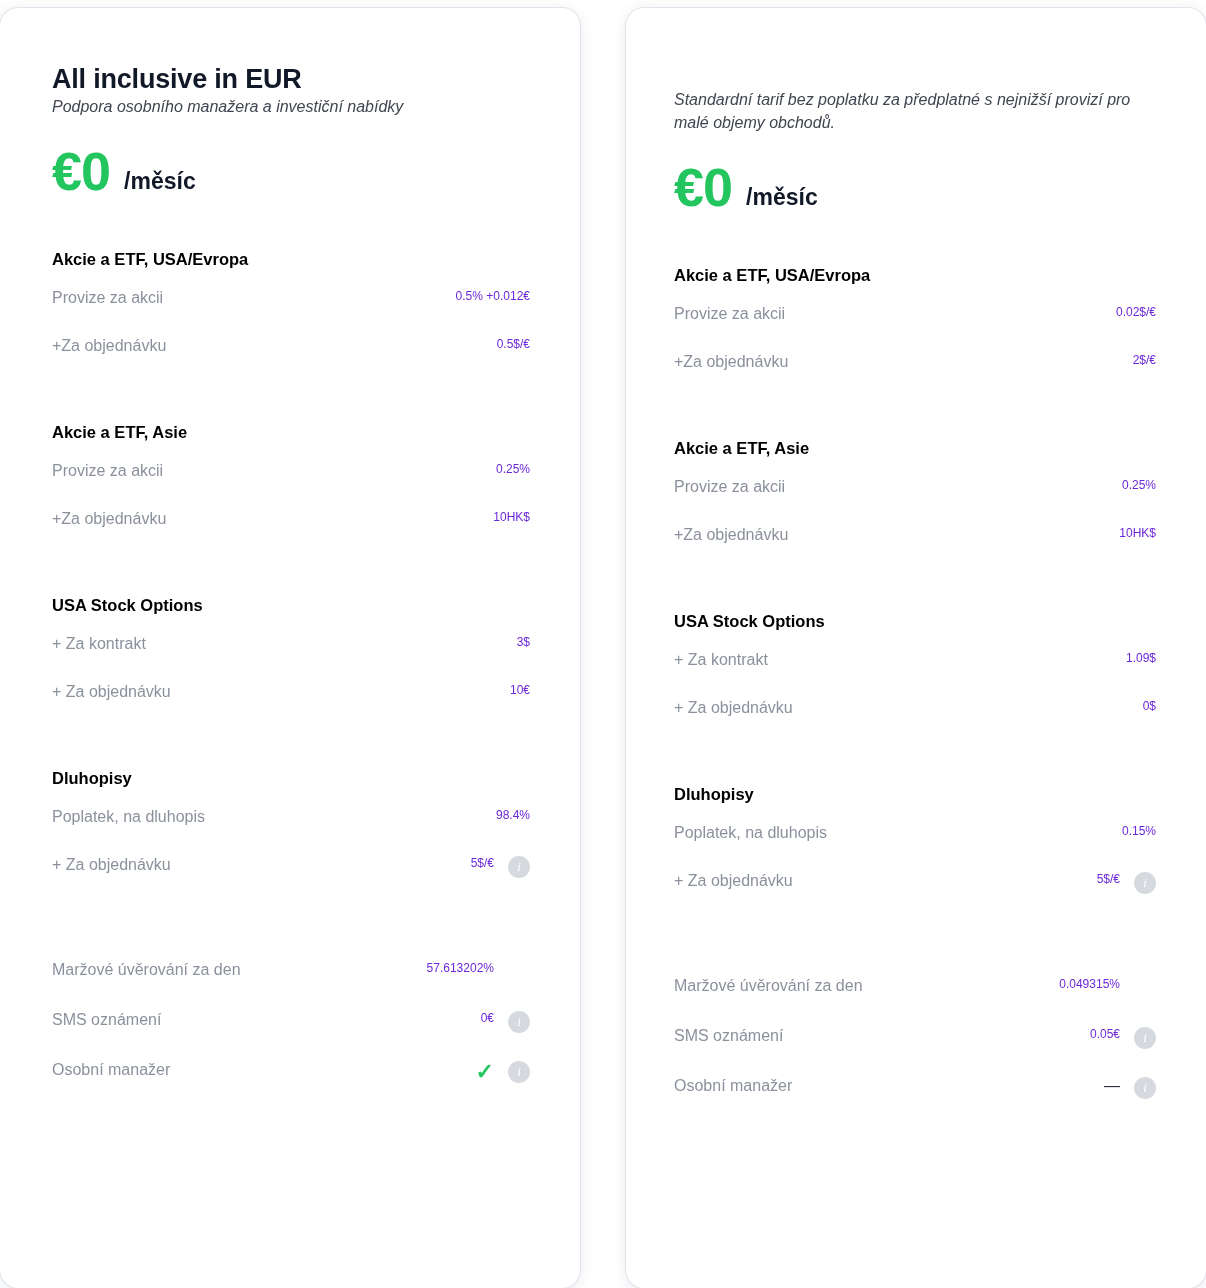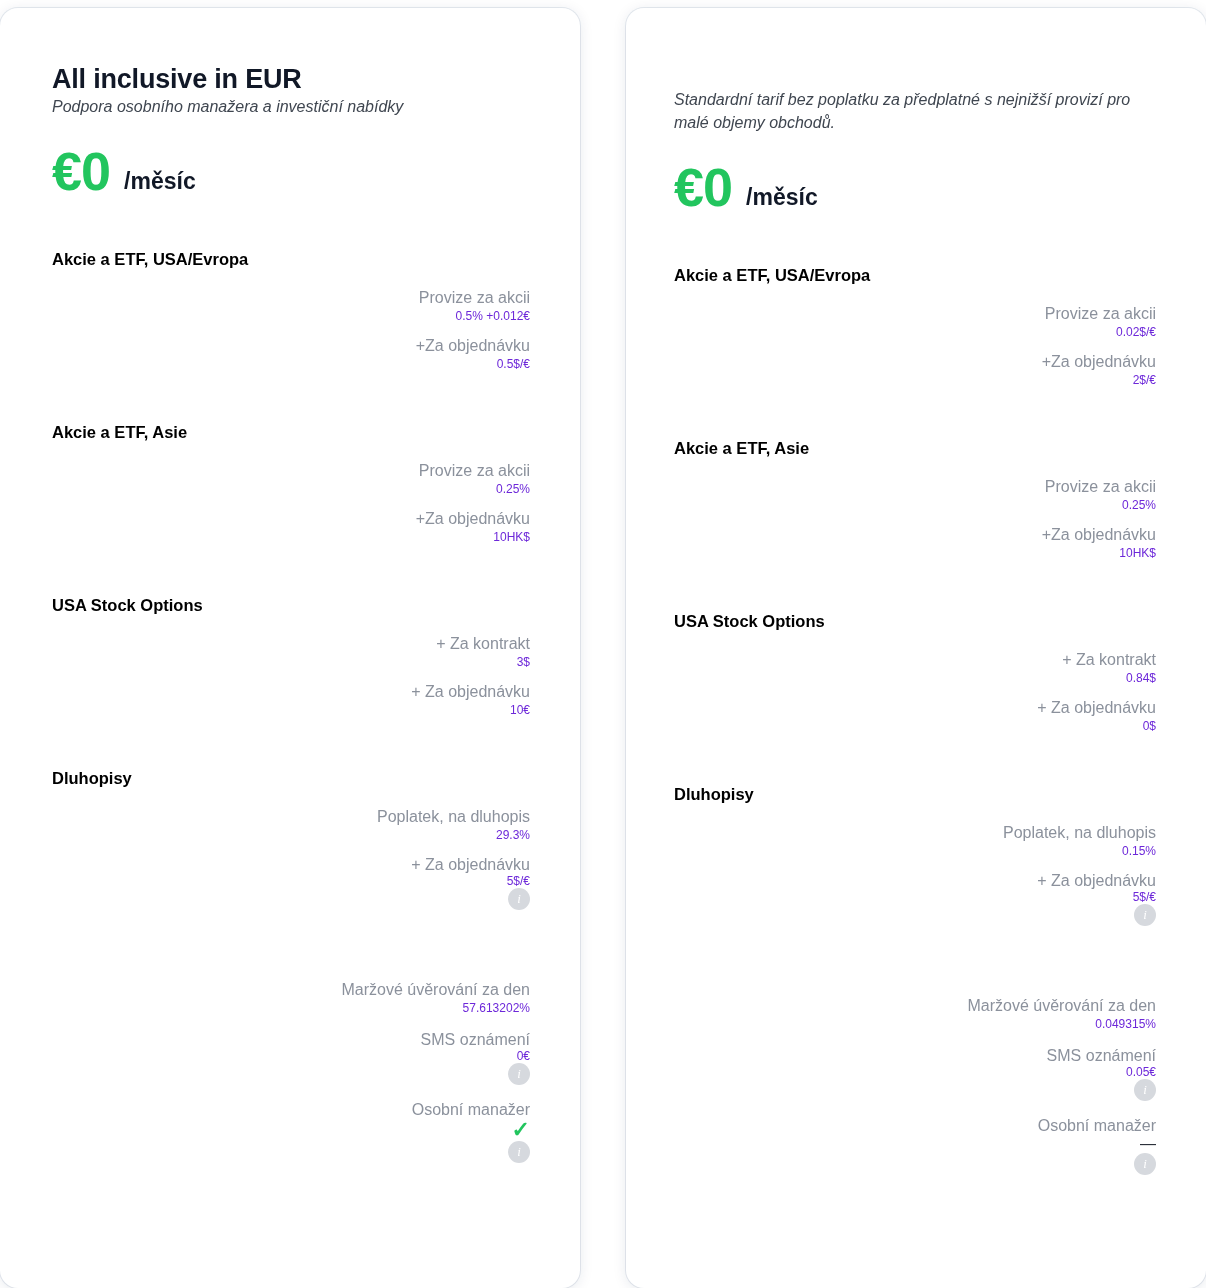--- a/index.html
+++ b/index.html
@@ -73,24 +73,23 @@
 
   .group { margin-top: 52px; }
   .group-title {
     font-size: 16.5px;
     font-weight: bold;
     color: #000000;
     margin-bottom: 20px;
   }
   .row {
     display: flex;
-    align-items: flex-end;
+    align-items: flex-start;
     min-height: 34px;
     margin-bottom: 14px;
-    flex-direction: column;
   }
   .row-label {
     font-size: 16px;
     color: #8b919c;
     flex: 1 1 auto;
     white-space: nowrap;
   }
   .row-value {
     font-size: 12px;
     color: #6d28d9;
@@ -176,21 +175,21 @@
       <div class="row">
         <span class="row-label">+ Za objednávku</span>
         <span class="row-value">10€</span>
       </div>
     </div>
 
     <div class="group">
       <div class="group-title">Dluhopisy</div>
       <div class="row">
         <span class="row-label">Poplatek, na dluhopis</span>
-        <span class="row-value">29.3%</span>
+        <span class="row-value">98.4%</span>
       </div>
       <div class="row">
         <span class="row-label">+ Za objednávku</span>
         <span class="row-value">5$/€</span>
         <span class="info-icon">i</span>
       </div>
     </div>
 
     <div class="summary">
       <div class="row">
@@ -240,21 +239,21 @@
         <div class="row">
           <span class="row-label">+Za objednávku</span>
           <span class="row-value">10HK$</span>
         </div>
       </div>
 
       <div class="group">
         <div class="group-title">USA Stock Options</div>
         <div class="row">
           <span class="row-label">+ Za kontrakt</span>
-          <span class="row-value">0.84$</span>
+          <span class="row-value">1.09$</span>
         </div>
         <div class="row">
           <span class="row-label">+ Za objednávku</span>
           <span class="row-value">0$</span>
         </div>
       </div>
 
       <div class="group">
         <div class="group-title">Dluhopisy</div>
         <div class="row">

